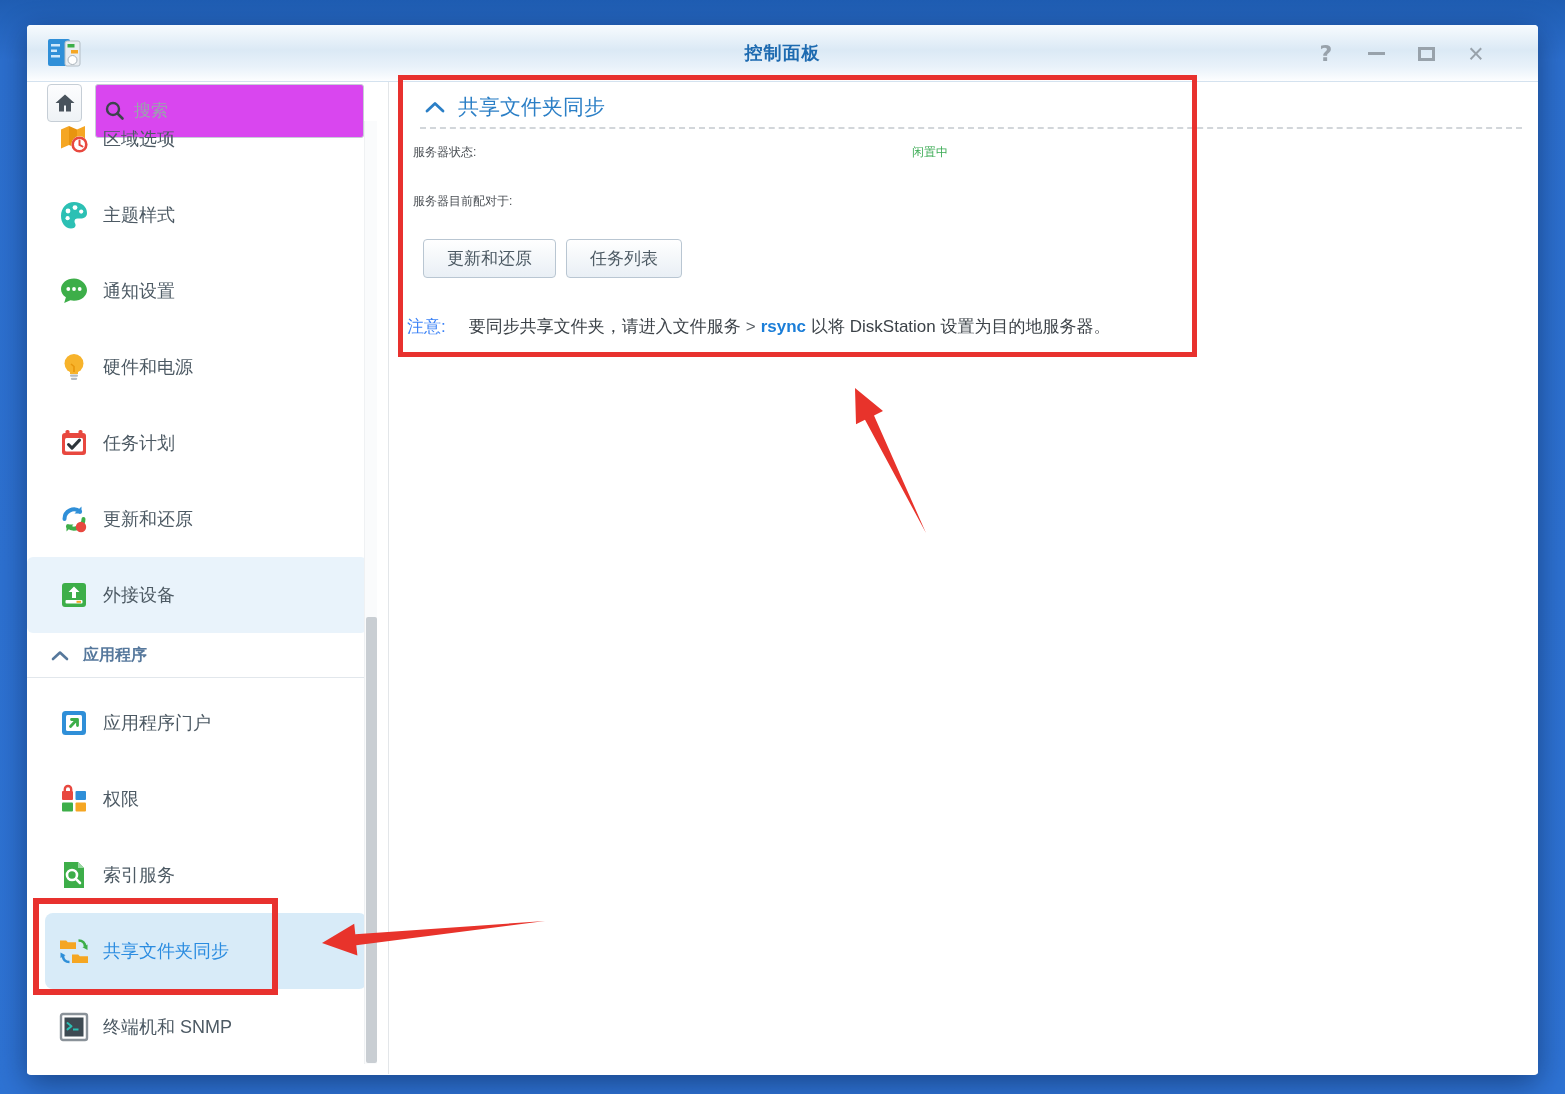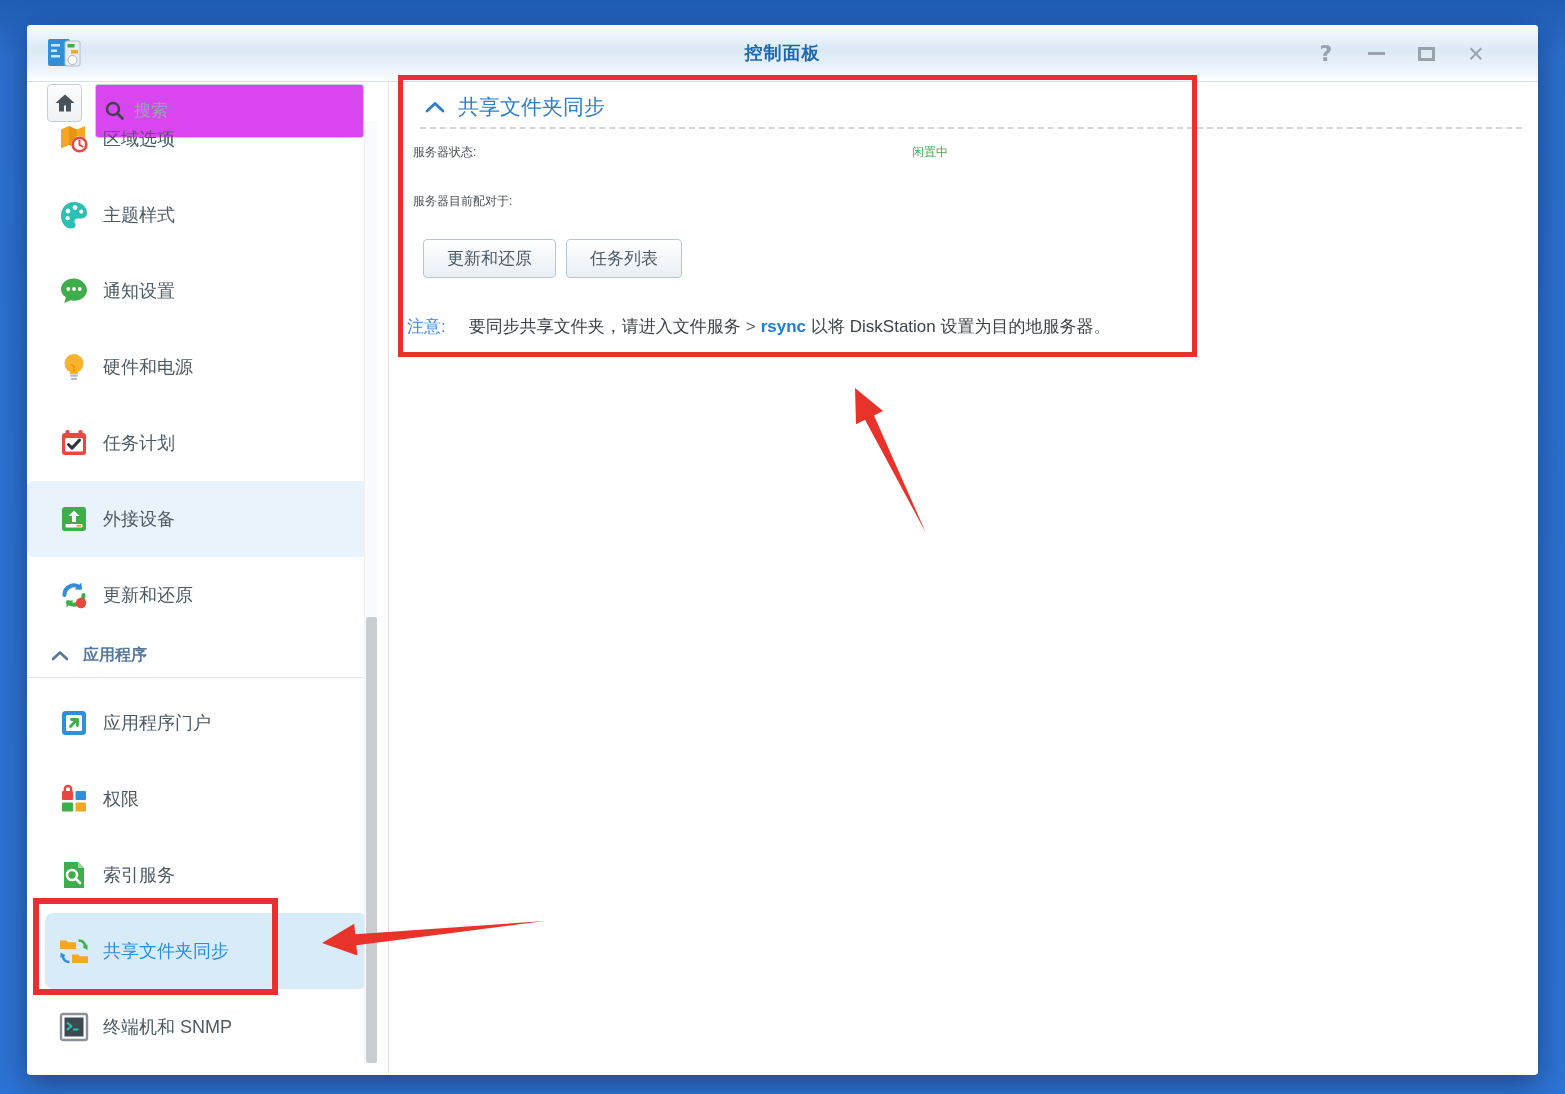--- a/index.html
+++ b/index.html
@@ -202,43 +202,43 @@
                   <rect x="4" y="6" width="24" height="22" rx="3" fill="#e8483f"></rect>
                   <rect x="7.5" y="3" width="4" height="6" rx="1.6" fill="#e8483f"></rect>
                   <rect x="20.5" y="3" width="4" height="6" rx="1.6" fill="#e8483f"></rect>
                   <rect x="7" y="11" width="18" height="13.5" rx="1.5" fill="#fff"></rect>
                   <path d="m10.5 17.5 3.5 3.6 7.5-8" stroke="#2e353b" stroke-width="3" fill="none" stroke-linecap="round" stroke-linejoin="round"></path>
                 </svg>
             </span>
             <span class="lbl">任务计划</span>
           </div>
 
-          <div class="side-item hl">
-            <span class="icn">
-              <svg viewBox="0 0 32 32">
-                  <rect x="4" y="4" width="24" height="24" rx="3" fill="#3dae49"></rect>
-                  <path d="m16 7.5 5.5 5.5H18v6h-4v-6h-3.5z" fill="#fff"></path>
-                  <rect x="7.5" y="21" width="17" height="3.5" rx="1" fill="#fff"></rect>
-                  <rect x="18.5" y="21.8" width="4.5" height="2" fill="#f5a623"></rect>
-                </svg>
-            </span>
-            <span class="lbl">外接设备</span>
-          </div>
-
           <div class="side-item">
             <span class="icn">
               <svg viewBox="0 0 32 32">
                   <path d="M6.5 16A9.5 9.5 0 0 1 22 8.6" stroke="#2f8fd8" stroke-width="4" fill="none" stroke-linecap="round"></path>
                   <path d="M23.5 3.5v7h-7z" fill="#2f8fd8"></path>
                   <path d="M25.5 16A9.5 9.5 0 0 1 10 23.4" stroke="#3dae49" stroke-width="4" fill="none" stroke-linecap="round"></path>
                   <path d="M8.5 28.5v-7h7z" fill="#3dae49"></path>
                   <circle cx="23" cy="24" r="5.2" fill="#e8483f"></circle>
                 </svg>
             </span>
             <span class="lbl">更新和还原</span>
+          </div>
+
+          <div class="side-item hl">
+            <span class="icn">
+              <svg viewBox="0 0 32 32">
+                  <rect x="4" y="4" width="24" height="24" rx="3" fill="#3dae49"></rect>
+                  <path d="m16 7.5 5.5 5.5H18v6h-4v-6h-3.5z" fill="#fff"></path>
+                  <rect x="7.5" y="21" width="17" height="3.5" rx="1" fill="#fff"></rect>
+                  <rect x="18.5" y="21.8" width="4.5" height="2" fill="#f5a623"></rect>
+                </svg>
+            </span>
+            <span class="lbl">外接设备</span>
           </div>
 
           <div class="side-section">
             <span style="display:flex">
               <svg viewBox="0 0 18 11" width="18" height="11">
                   <path d="m2 9 7-6.5L16 9" stroke="#56789c" stroke-width="2.6" fill="none" stroke-linecap="round" stroke-linejoin="round"></path>
                 </svg>
             </span>
             <span>应用程序</span>
           </div>

